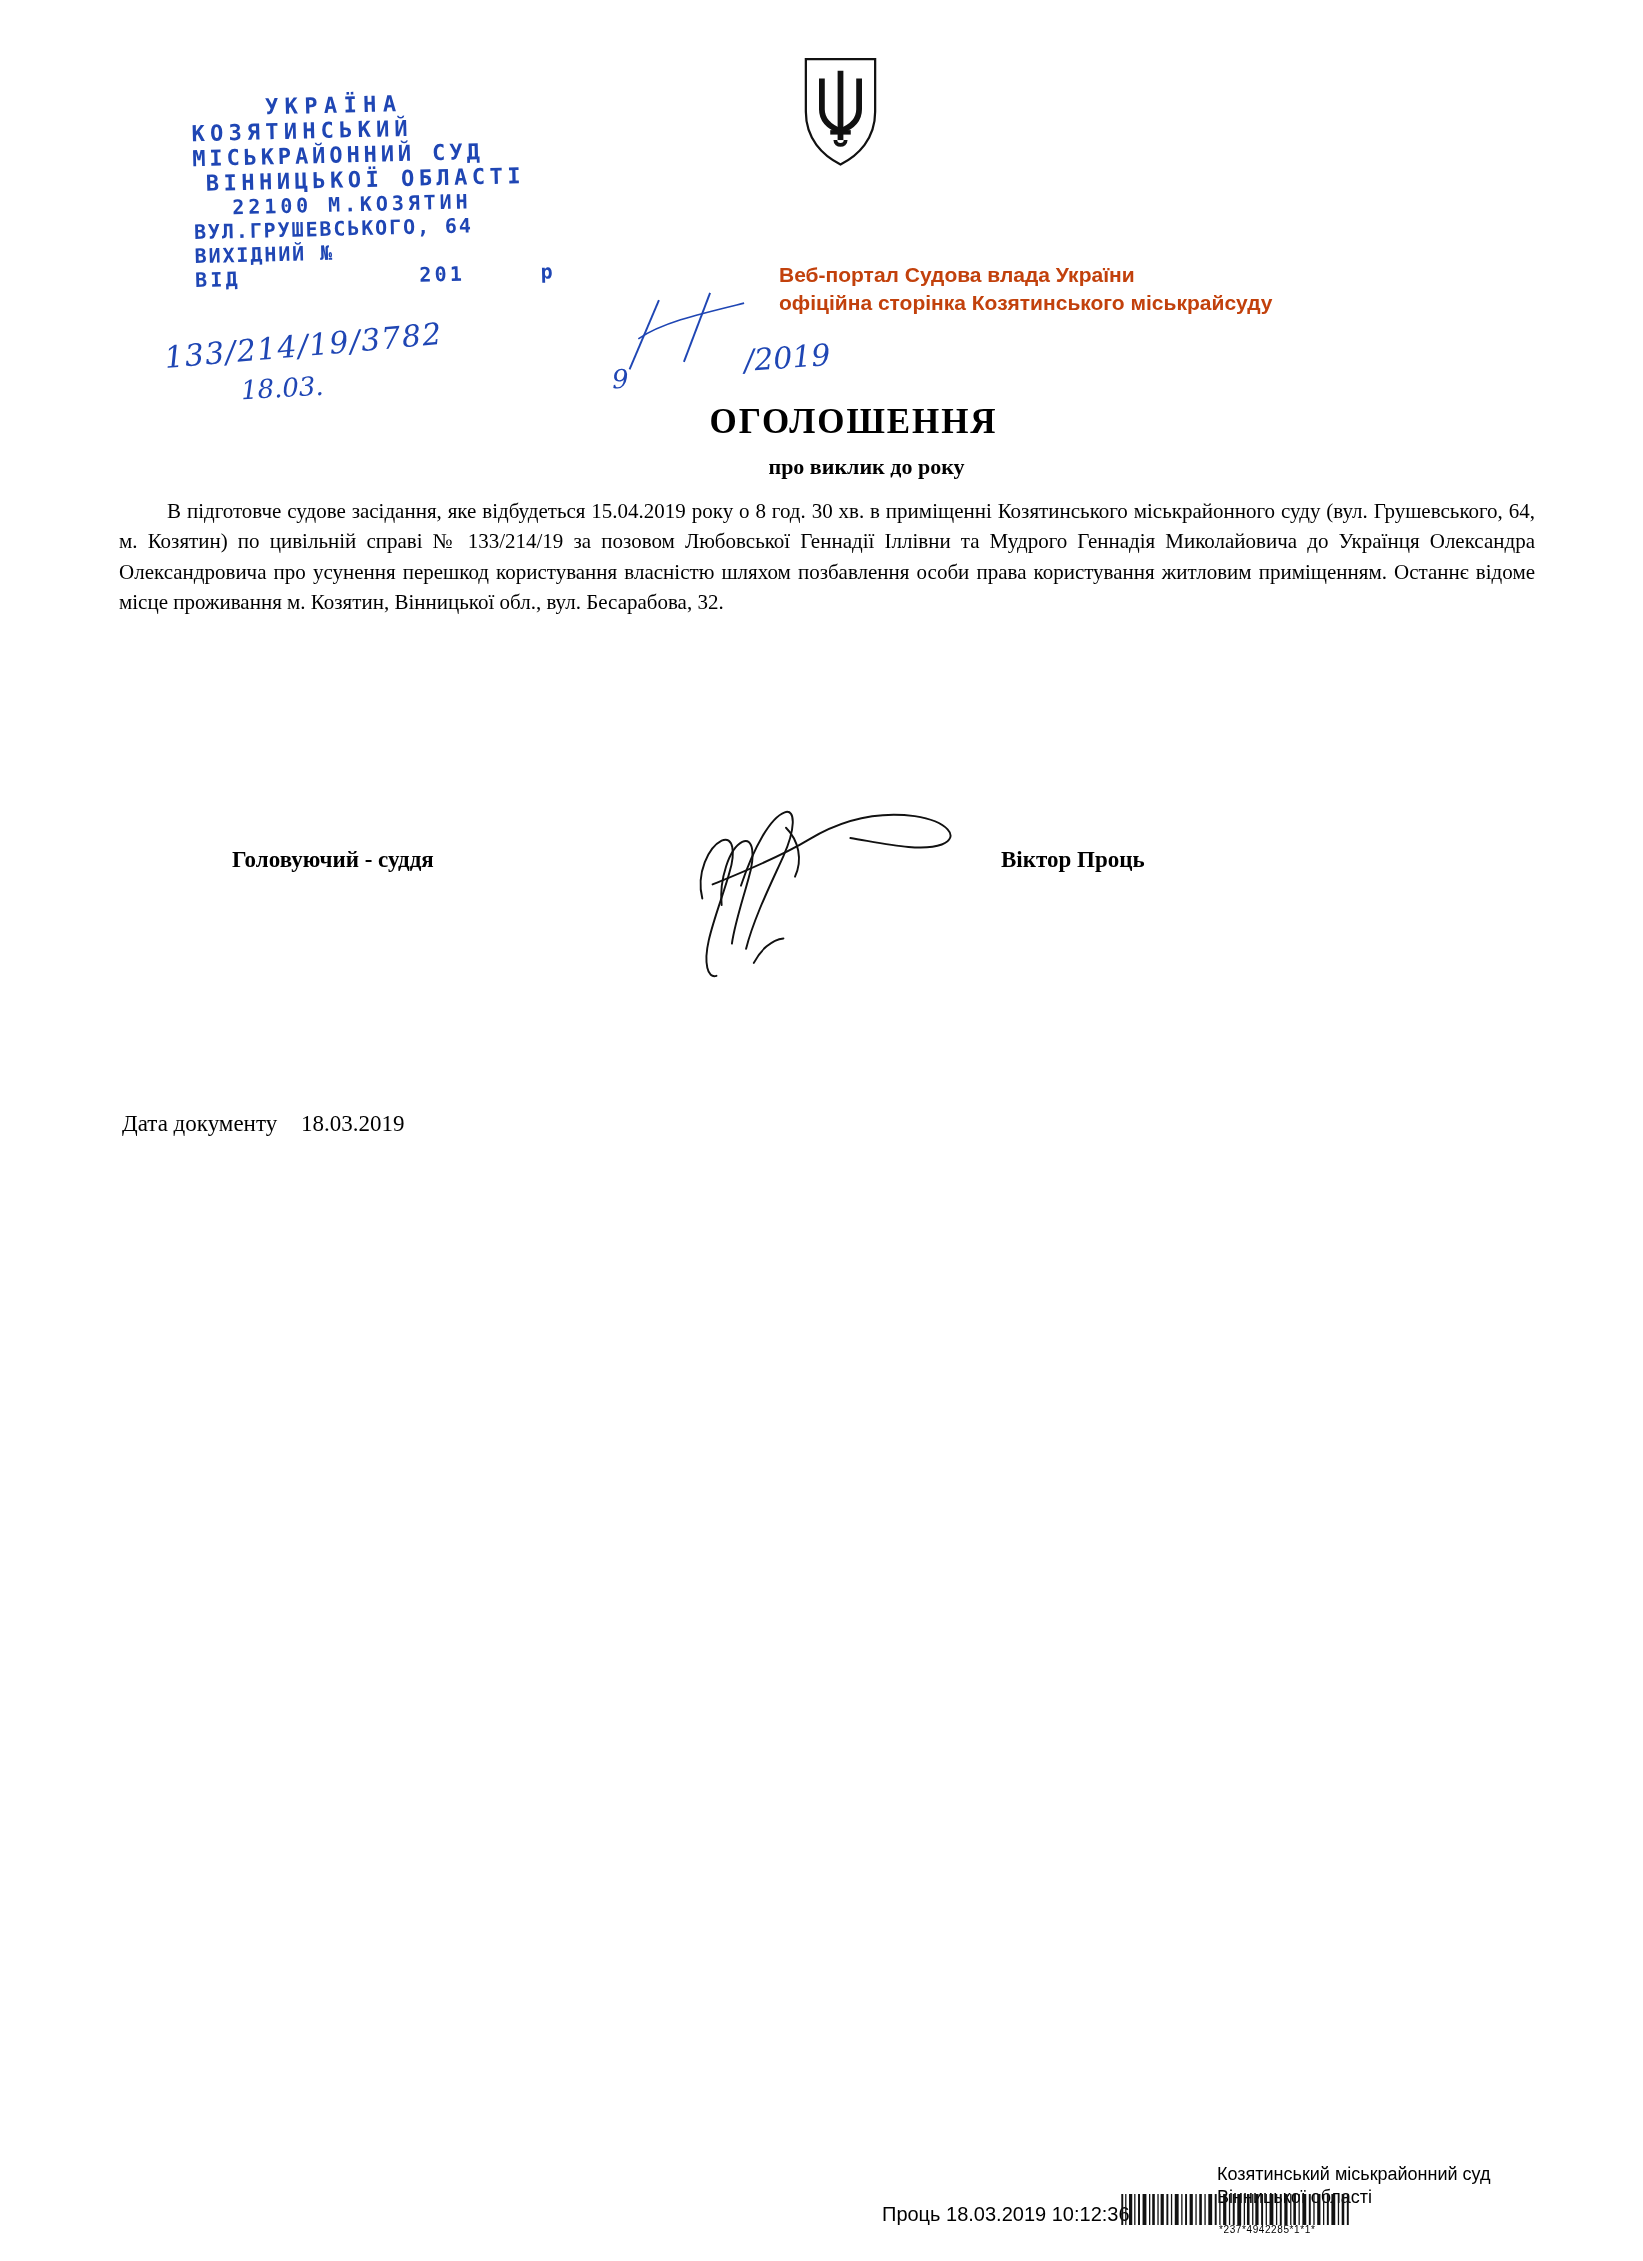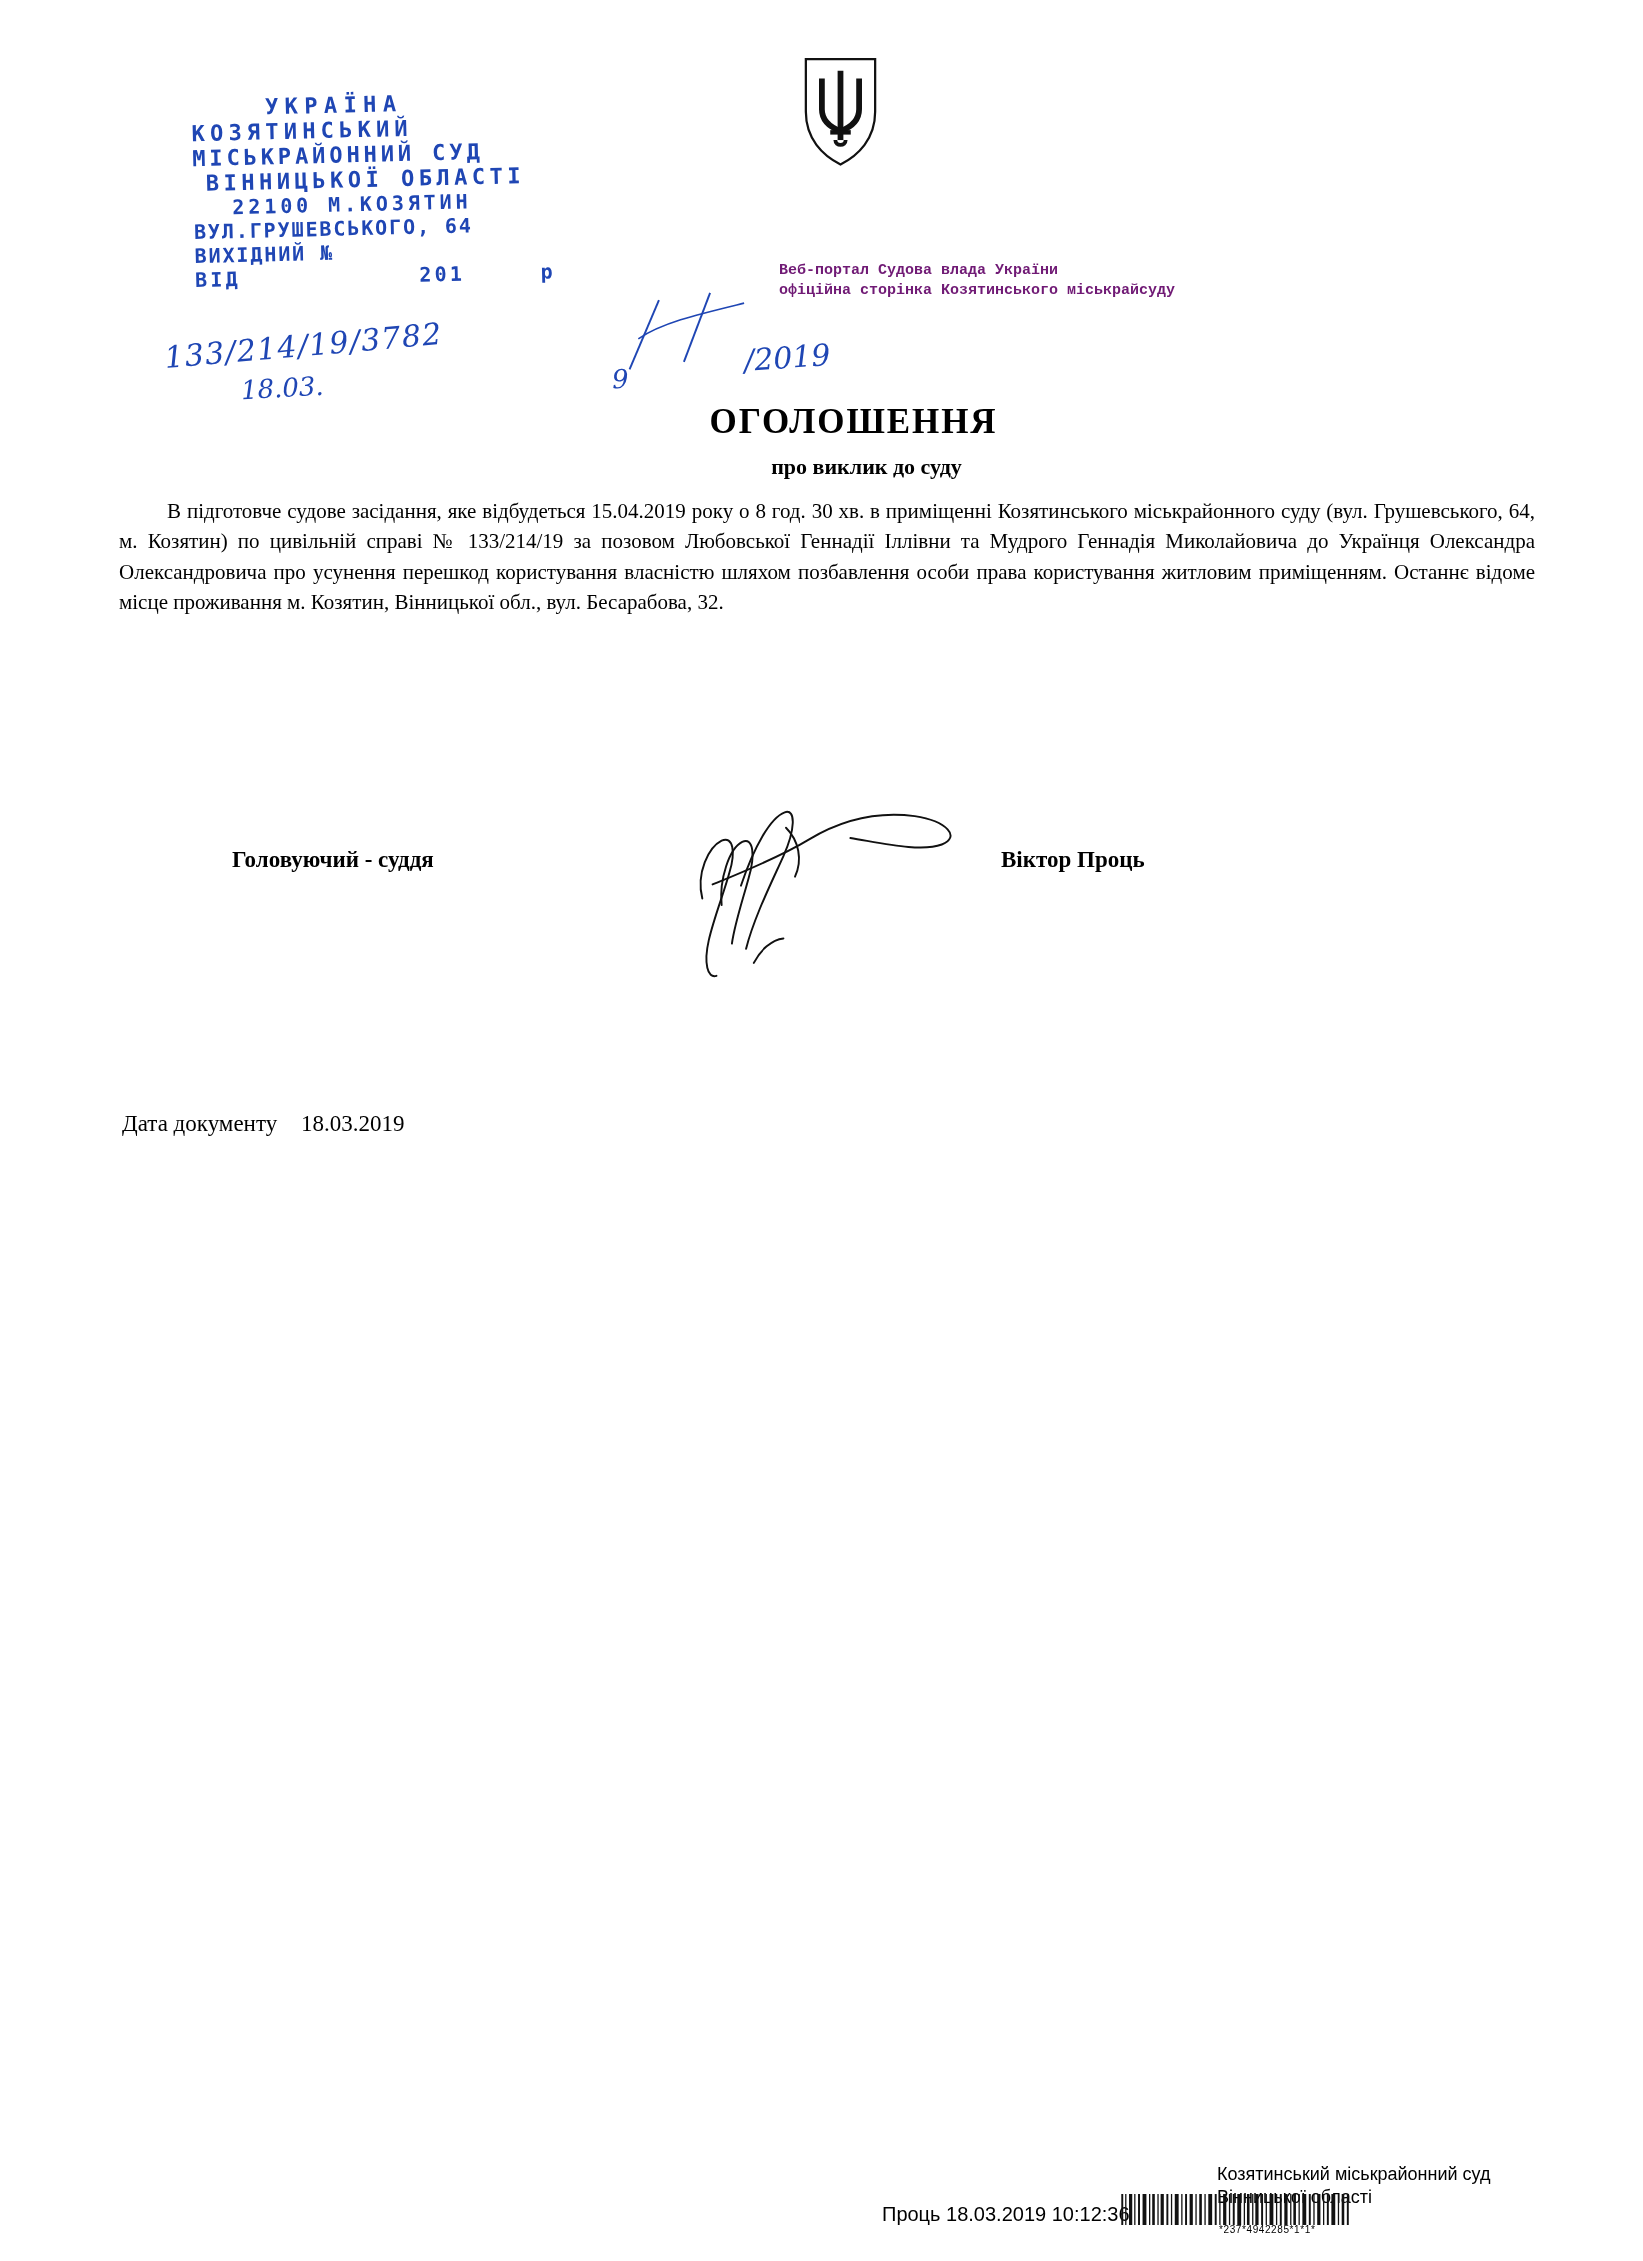--- a/index.html
+++ b/index.html
@@ -81,25 +81,25 @@
     top: 55px;
     width: 77px;
     height: 113px;
   }
 
   
   .portal-head {
     position: absolute;
     left: 779px;
     top: 261px;
-    font-family: Liberation Mono, monospace;
-    font-weight: bold;
-    font-size: 15px;
+    font-family: Liberation Sans, sans-serif;
+    font-weight: bold;
+    font-size: 21px;
     line-height: 1.35;
-    color: #701a75;
+    color: #c2410c;
   }
 
   
   .doc-title {
     position: absolute;
     left: 0;
     right: 0;
     top: 402px;
     text-align: center;
     font-family: "Liberation Serif", serif;
@@ -252,21 +252,21 @@
   <path d="M44,120 L76,120" stroke="#111111" stroke-width="7" fill="none"></path>
   <path d="M52,132 C52,142 68,142 68,132" stroke="#111111" stroke-width="6" fill="none"></path>
 </svg>
 
 <div class="portal-head">
   <div>Веб-портал Судова влада України</div>
   <div>офіційна сторінка Козятинського міськрайсуду</div>
 </div>
 
 <div class="doc-title">ОГОЛОШЕННЯ</div>
-<div class="doc-subtitle">про виклик до суду</div>
+<div class="doc-subtitle">про виклик до року</div>
 
 <div class="body-text">
   <p>В підготовче судове засідання, яке відбудеться 15.04.2019 року о 8 год. 30 хв. в приміщенні Козятинського міськрайонного суду (вул. Грушевського, 64, м. Козятин) по цивільній справі № 133/214/19 за позовом Любовської Геннадії Іллівни та Мудрого Геннадія Миколайовича до Українця Олександра Олександровича про усунення перешкод користування власністю шляхом позбавлення особи права користування житловим приміщенням. Останнє відоме місце проживання м. Козятин, Вінницької обл., вул. Бесарабова, 32.</p>
 </div>
 
 <div class="sig-label">Головуючий - суддя</div>
 <div class="sig-name">Віктор Проць</div>
 
 <svg class="signature-svg" viewBox="0 0 560 320">
   <g fill="none" stroke="#111111" stroke-width="3" stroke-linecap="round">

